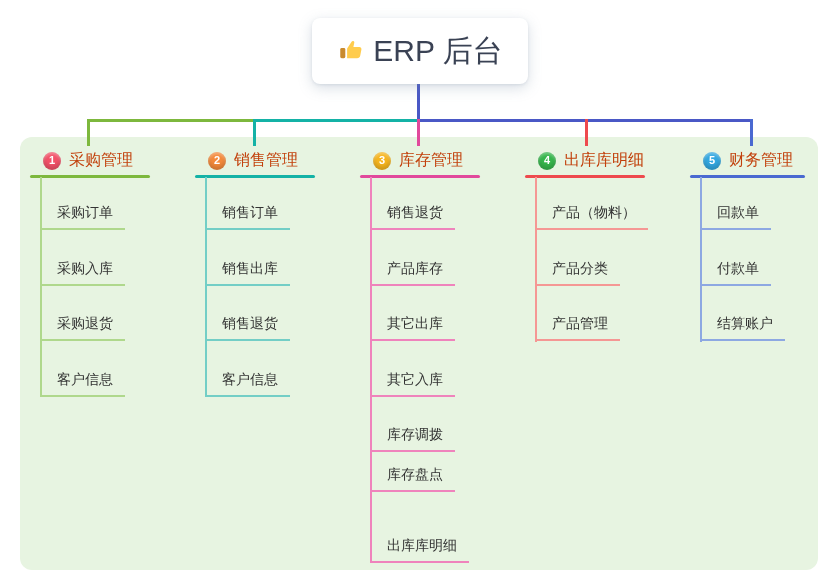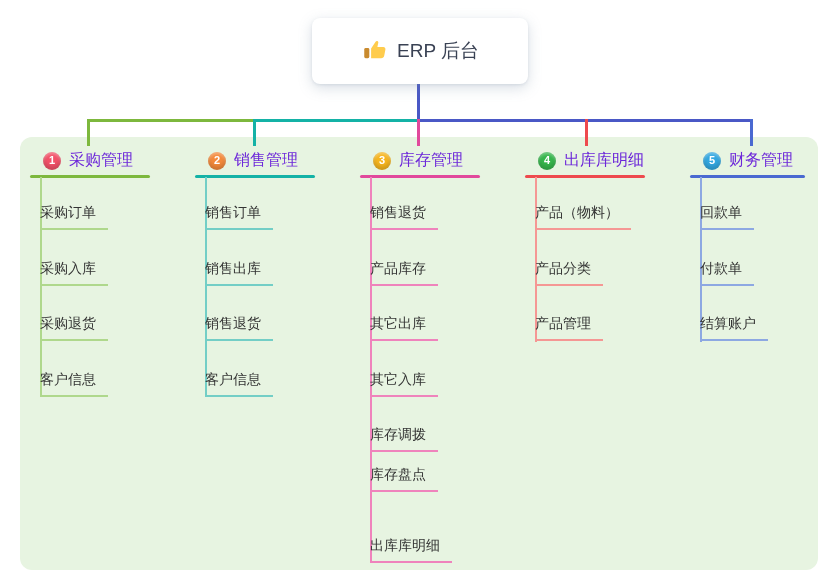--- a/index.html
+++ b/index.html
@@ -5,21 +5,21 @@
   html,body{margin:0;padding:0;background:#ffffff;}
   body{font-family:"Liberation Sans","DejaVu Sans",sans-serif;}
   .stage{position:relative;width:839px;height:588px;background:#ffffff;overflow:hidden;}
 
   
   .rootcard{
     position:absolute;left:312px;top:18px;width:216px;height:66px;
     background:#ffffff;border-radius:8px;
     box-shadow:0 4px 14px rgba(120,140,160,.28),0 1px 3px rgba(120,140,160,.18);
     display:flex;align-items:center;justify-content:center;gap:10px;
-    font-size:19px;color:#3a4254;cursor:default;z-index:3;
+    font-size:30px;color:#3a4254;cursor:default;z-index:3;
   }
   .rootcard .icon{display:flex;align-items:center;}
 
   
   .conn{position:absolute;z-index:2;}
 
   
   .panel{
     position:absolute;left:20px;top:137px;width:798px;height:433px;
     background:var(--panel,#e7f4e1);border-radius:12px;z-index:1;
@@ -29,32 +29,32 @@
   .branch{position:absolute;top:148px;z-index:3;}
   .pos-b0{left:40px}.pos-b1{left:205px}.pos-b2{left:370px}.pos-b3{left:535px}.pos-b4{left:700px}
 
   .head{position:absolute;left:3px;top:2px;display:flex;align-items:center;gap:8px;white-space:nowrap;cursor:default;}
   .badge{
     width:18px;height:18px;border-radius:50%;background:var(--badge,#999);
     color:#fff;font-size:11px;font-weight:700;line-height:1;
     display:flex;align-items:center;justify-content:center;
     box-shadow:inset 0 -3px 4px rgba(0,0,0,.18),inset 0 2px 3px rgba(255,255,255,.35);
   }
-  .hlabel{font-size:16px;color:#6d28d9;}
+  .hlabel{font-size:16px;color:#c2410c;}
   .hline{position:absolute;left:-10px;top:27px;width:120px;height:3px;background:var(--line,#999);border-radius:2px;}
   .pos-b4 .hline{width:115px;}
   .spine{position:absolute;left:0;top:29px;width:2px;background:var(--light,#ccc);}
   .kids3 .spine{height:165px}
   .kids4 .spine{height:220px}
   .kids7 .spine{height:386px}
 
   .child{
     position:absolute;left:0;white-space:nowrap;
     font-size:14px;line-height:20px;color:#333;
-    padding:0 12px 6px 0;border-bottom:2px solid var(--light,#ccc);
+    padding:0 12px 6px 17px;border-bottom:2px solid var(--light,#ccc);
     cursor:default;
   }
   .c0{top:54px}.c1{top:110px}.c2{top:165px}.c3{top:221px}.c4{top:276px}.c5{top:316px}.c6{top:387px}
 </style>
 </head>
 <body>
 
 <div class="stage">
 
   <div class="panel"></div>

